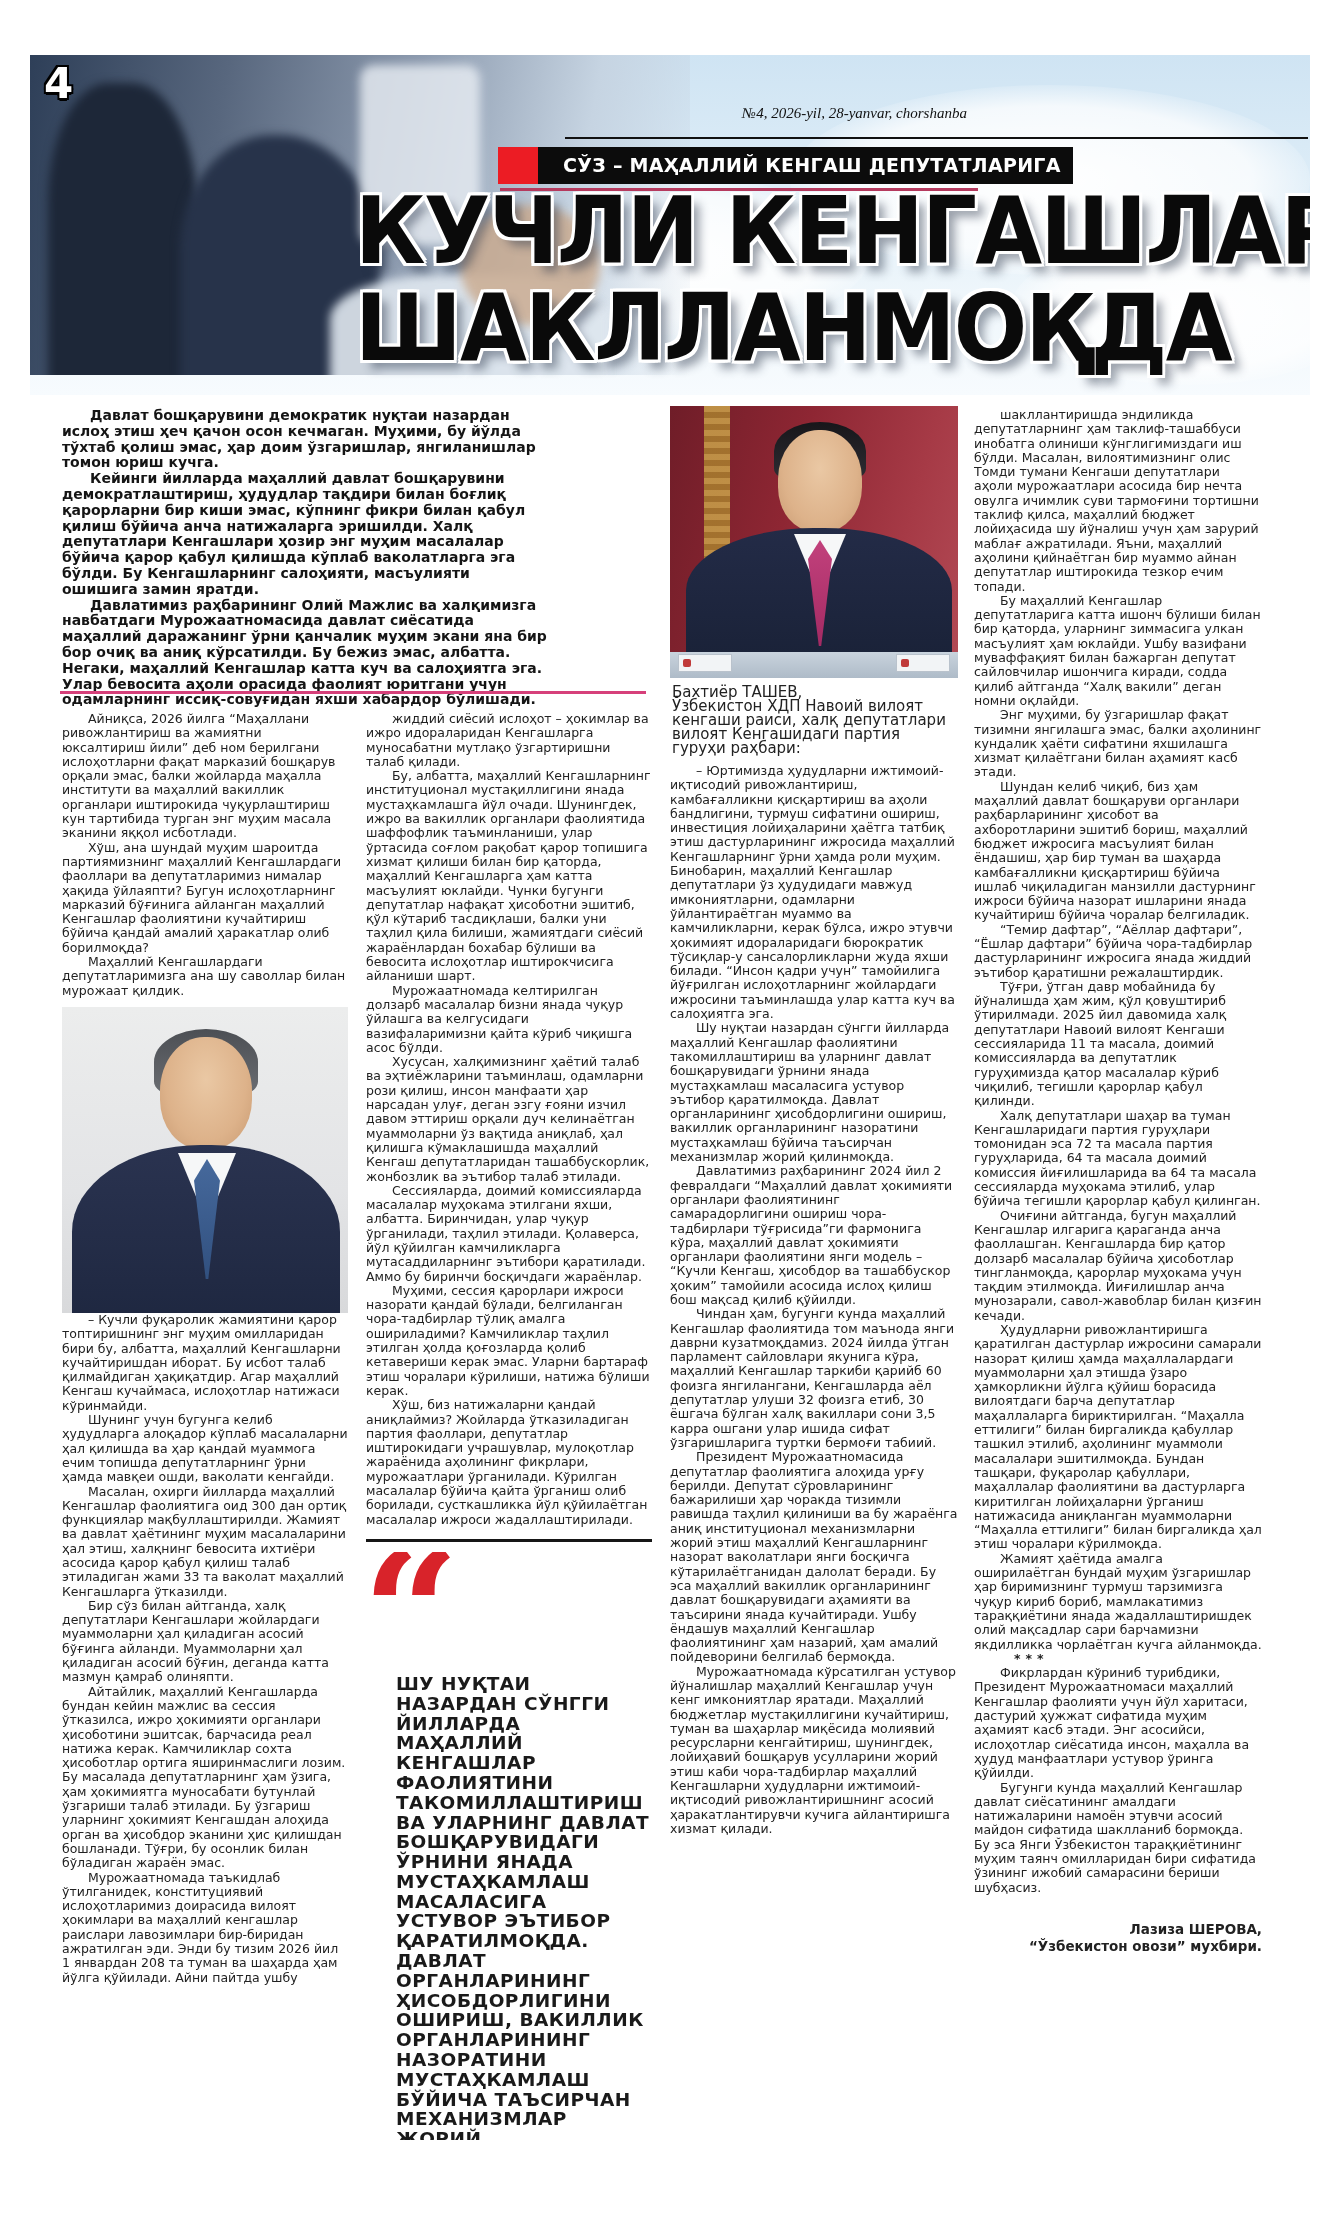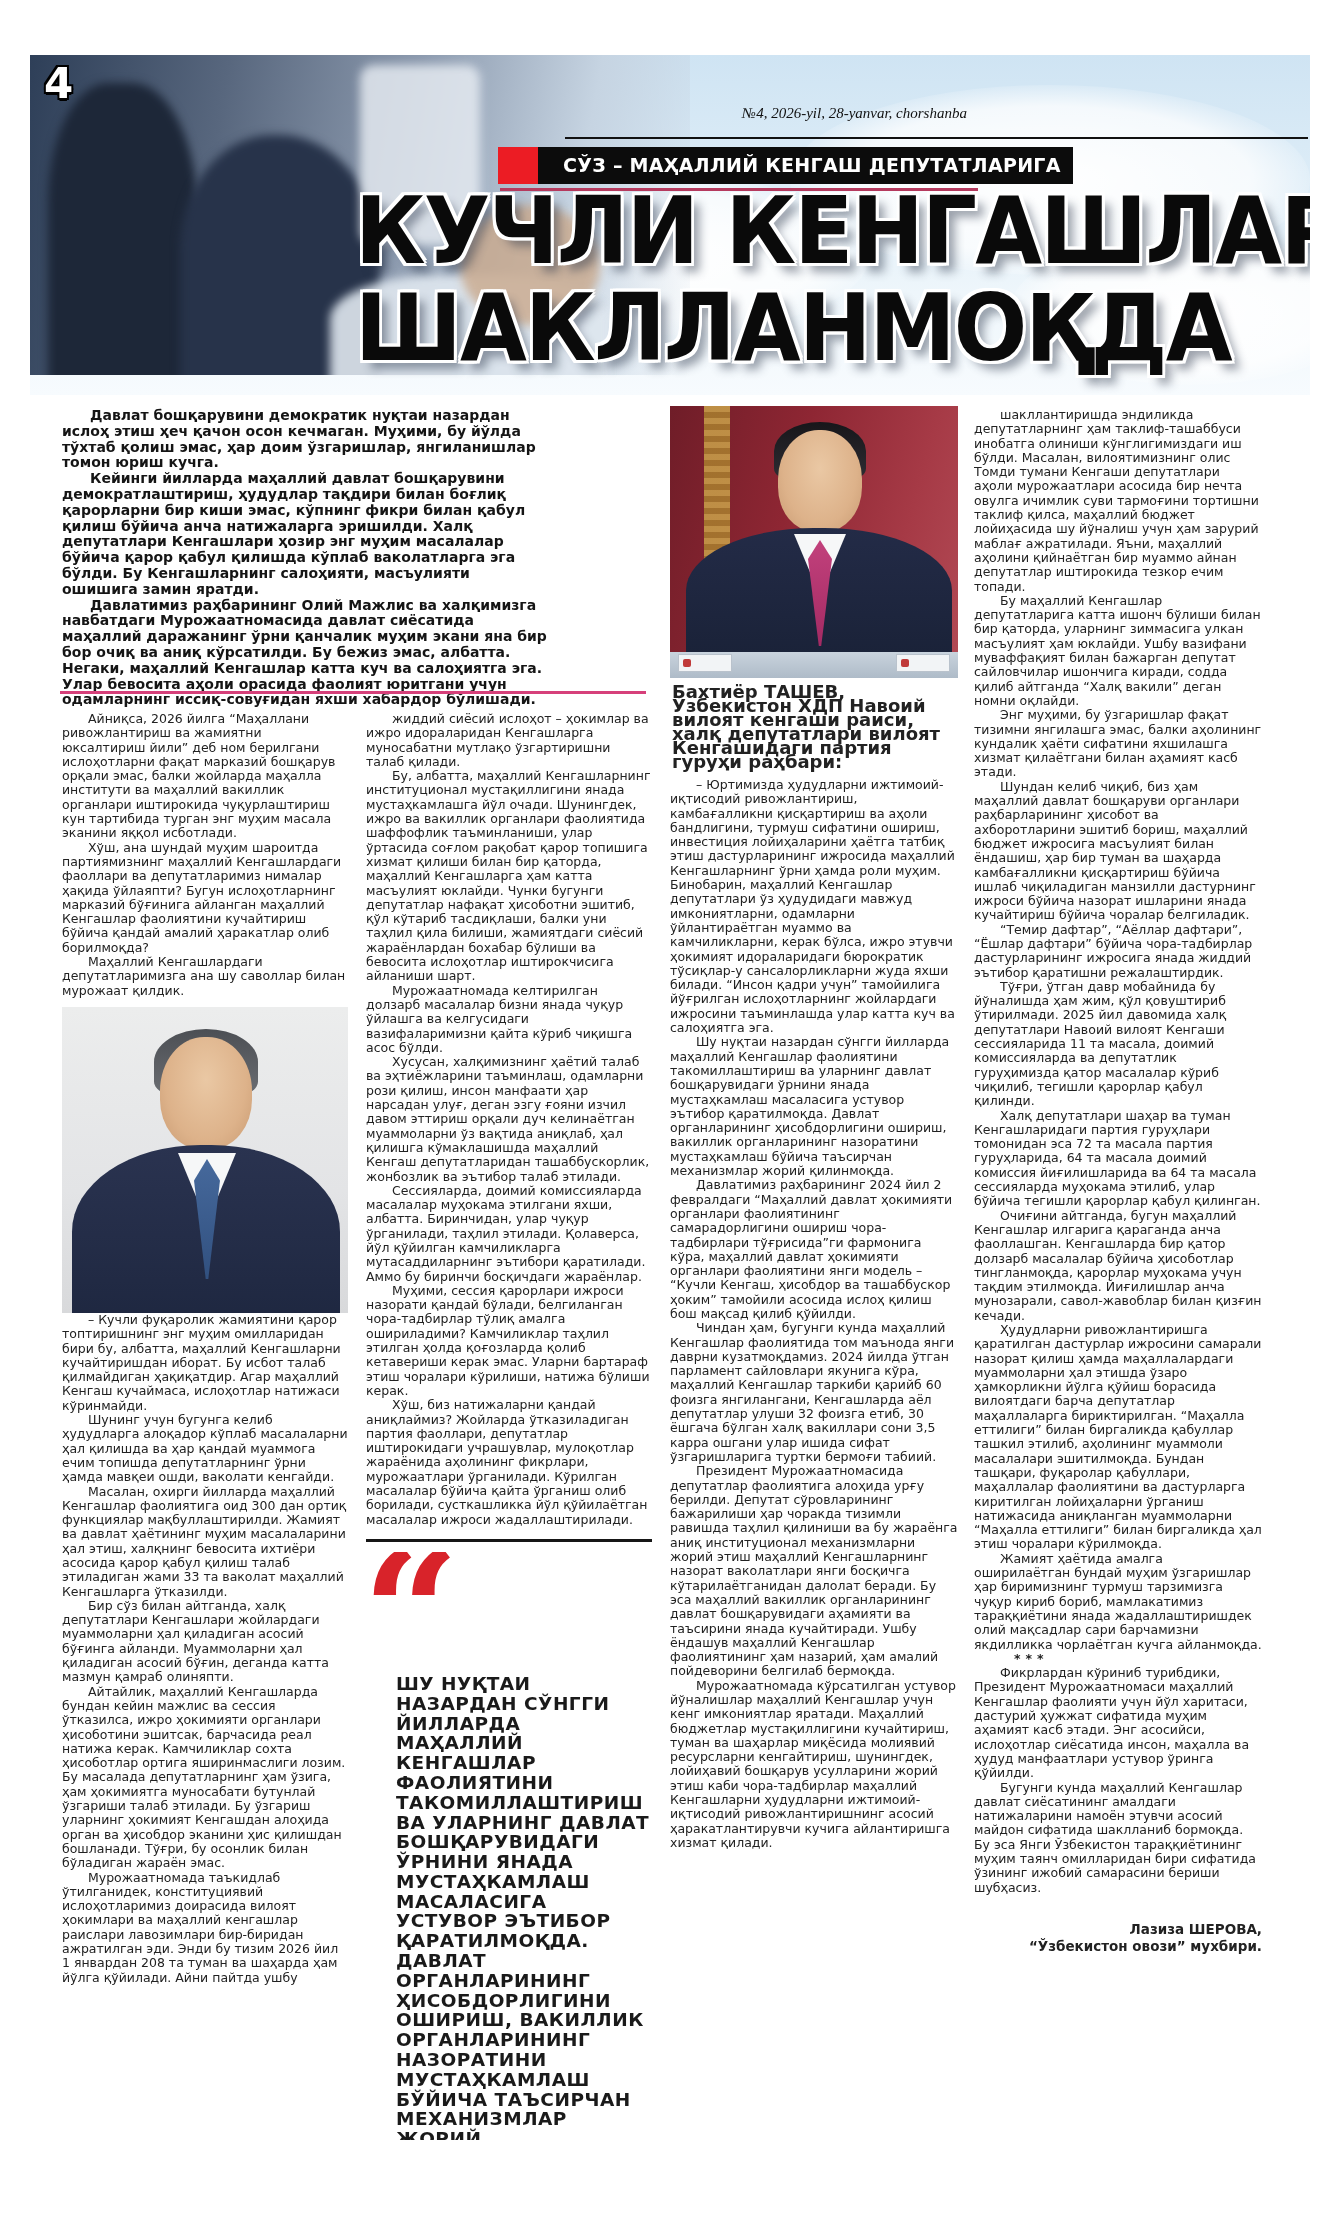--- a/index.html
+++ b/index.html
@@ -33,21 +33,21 @@
         line-height:15.8px;color:#151515;}
   #lead p{margin:0;text-indent:28px;}
   #lead-divider{position:absolute;left:60px;top:691px;width:586px;height:3px;background:#d6407a;}
   
   .col{position:absolute;font-size:12.5px;line-height:14.3px;color:#222;overflow:hidden;}
   .col p{margin:0;text-indent:26px;}
   #col1{left:62px;top:712px;width:286px;height:1428px;}
   #col2{left:366px;top:712px;width:286px;height:1428px;}
   #col3{left:670px;top:406px;width:288px;height:1734px;}
   #col4{left:974px;top:408px;width:288px;height:1732px;}
-  .caption{font-weight:bold;font-size:18px;line-height:14px;margin:7px 0 9px 2px;text-indent:0;}
+  .caption{font-weight:normal;font-size:15px;line-height:14px;margin:7px 0 9px 2px;text-indent:0;}
   .caption .cap-name{display:block;}
   
   .portrait{position:relative;overflow:hidden;}
   #otaboev-photo{width:286px;height:306px;margin-top:9px;background:linear-gradient(180deg,#eceded 0%,#e3e4e6 60%,#d8d9db 100%);}
   #tashev-photo{width:288px;height:272px;background:linear-gradient(105deg,#6f1d28 0%,#8e2633 40%,#a63a46 75%,#b24a55 100%);}
   .p-head{position:absolute;background:radial-gradient(ellipse at 50% 38%,#eac8a4 0%,#ddb28a 62%,#c89a72 100%);border-radius:48% 48% 44% 44%;}
   .p-hair{position:absolute;border-radius:50% 50% 20% 20%;}
   .p-suit{position:absolute;border-radius:48% 48% 0 0;}
   .p-shirt{position:absolute;background:#f6f7f8;clip-path:polygon(50% 100%,0 0,100% 0);}
   .p-tie{position:absolute;clip-path:polygon(50% 0,100% 18%,55% 100%,45% 100%,0 18%);}

